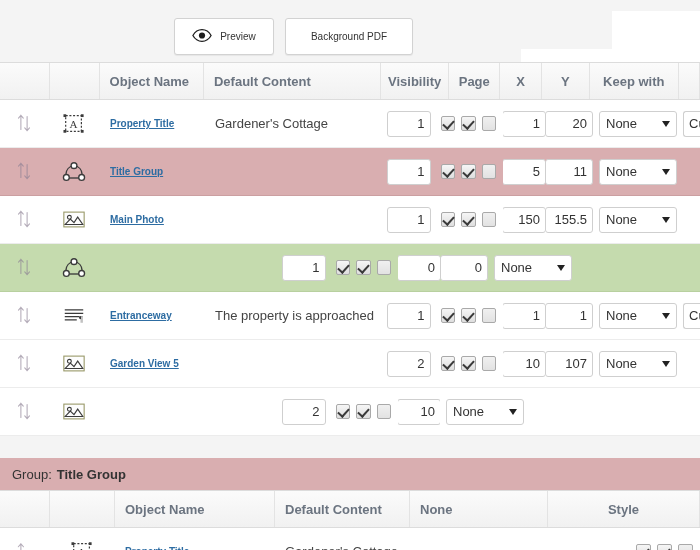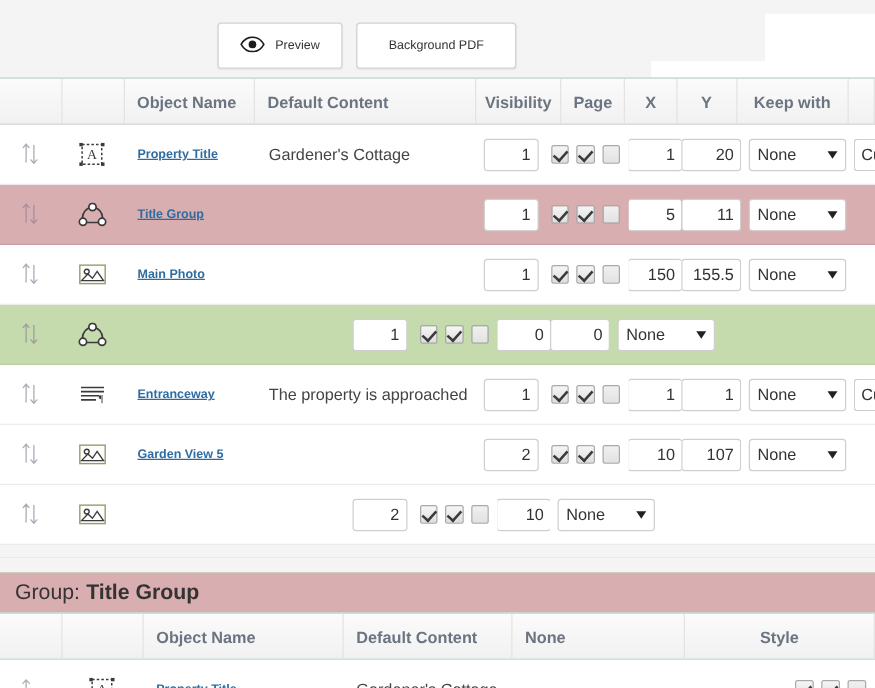--- a/index.html
+++ b/index.html
@@ -204,21 +204,21 @@
     font-size: 13px; color: #333;
     overflow: hidden; white-space: nowrap;
   }
 
   
   .group-bar {
     height: 32px;
     background: #d9aeb0;
     display: flex; align-items: center;
     padding: 2px 12px;
-    color: #333; font-size: 17px;
+    color: #333; font-size: 13px;
   }
   .group-bar .gb-pre { margin-right: 5px; }
   .group-bar .gb-name { font-weight: bold; }
 
   .gap-strip { height: 12px; background: #f4f4f4; }
 </style>
 </head>
 <body>
 
 <div id="toolbar">

